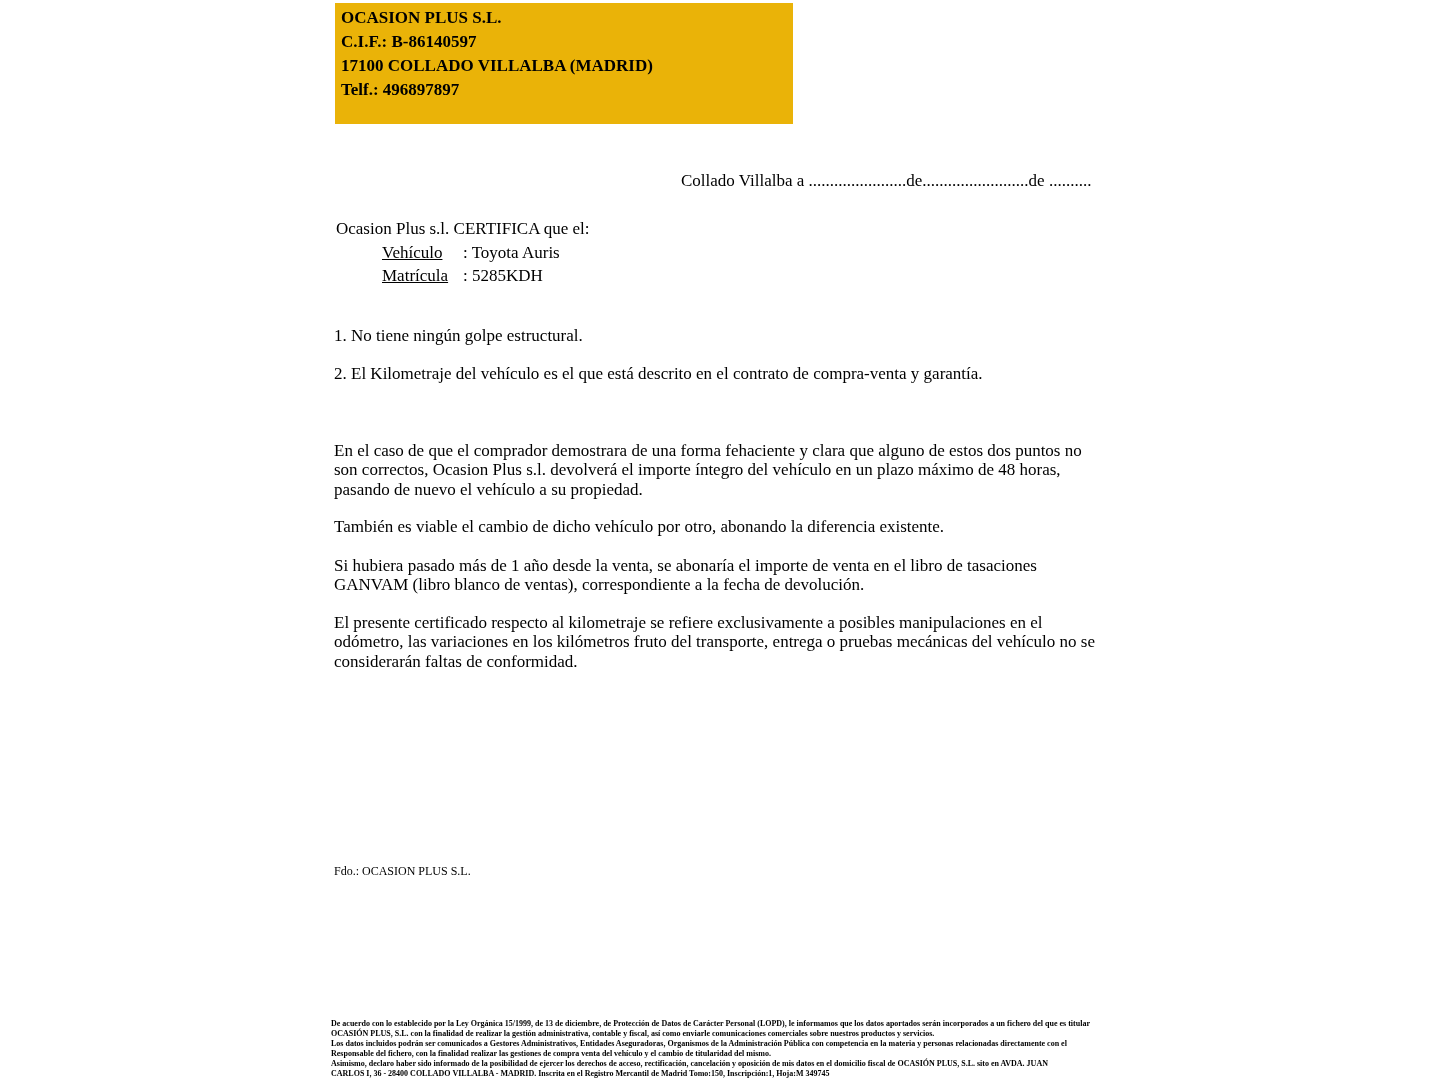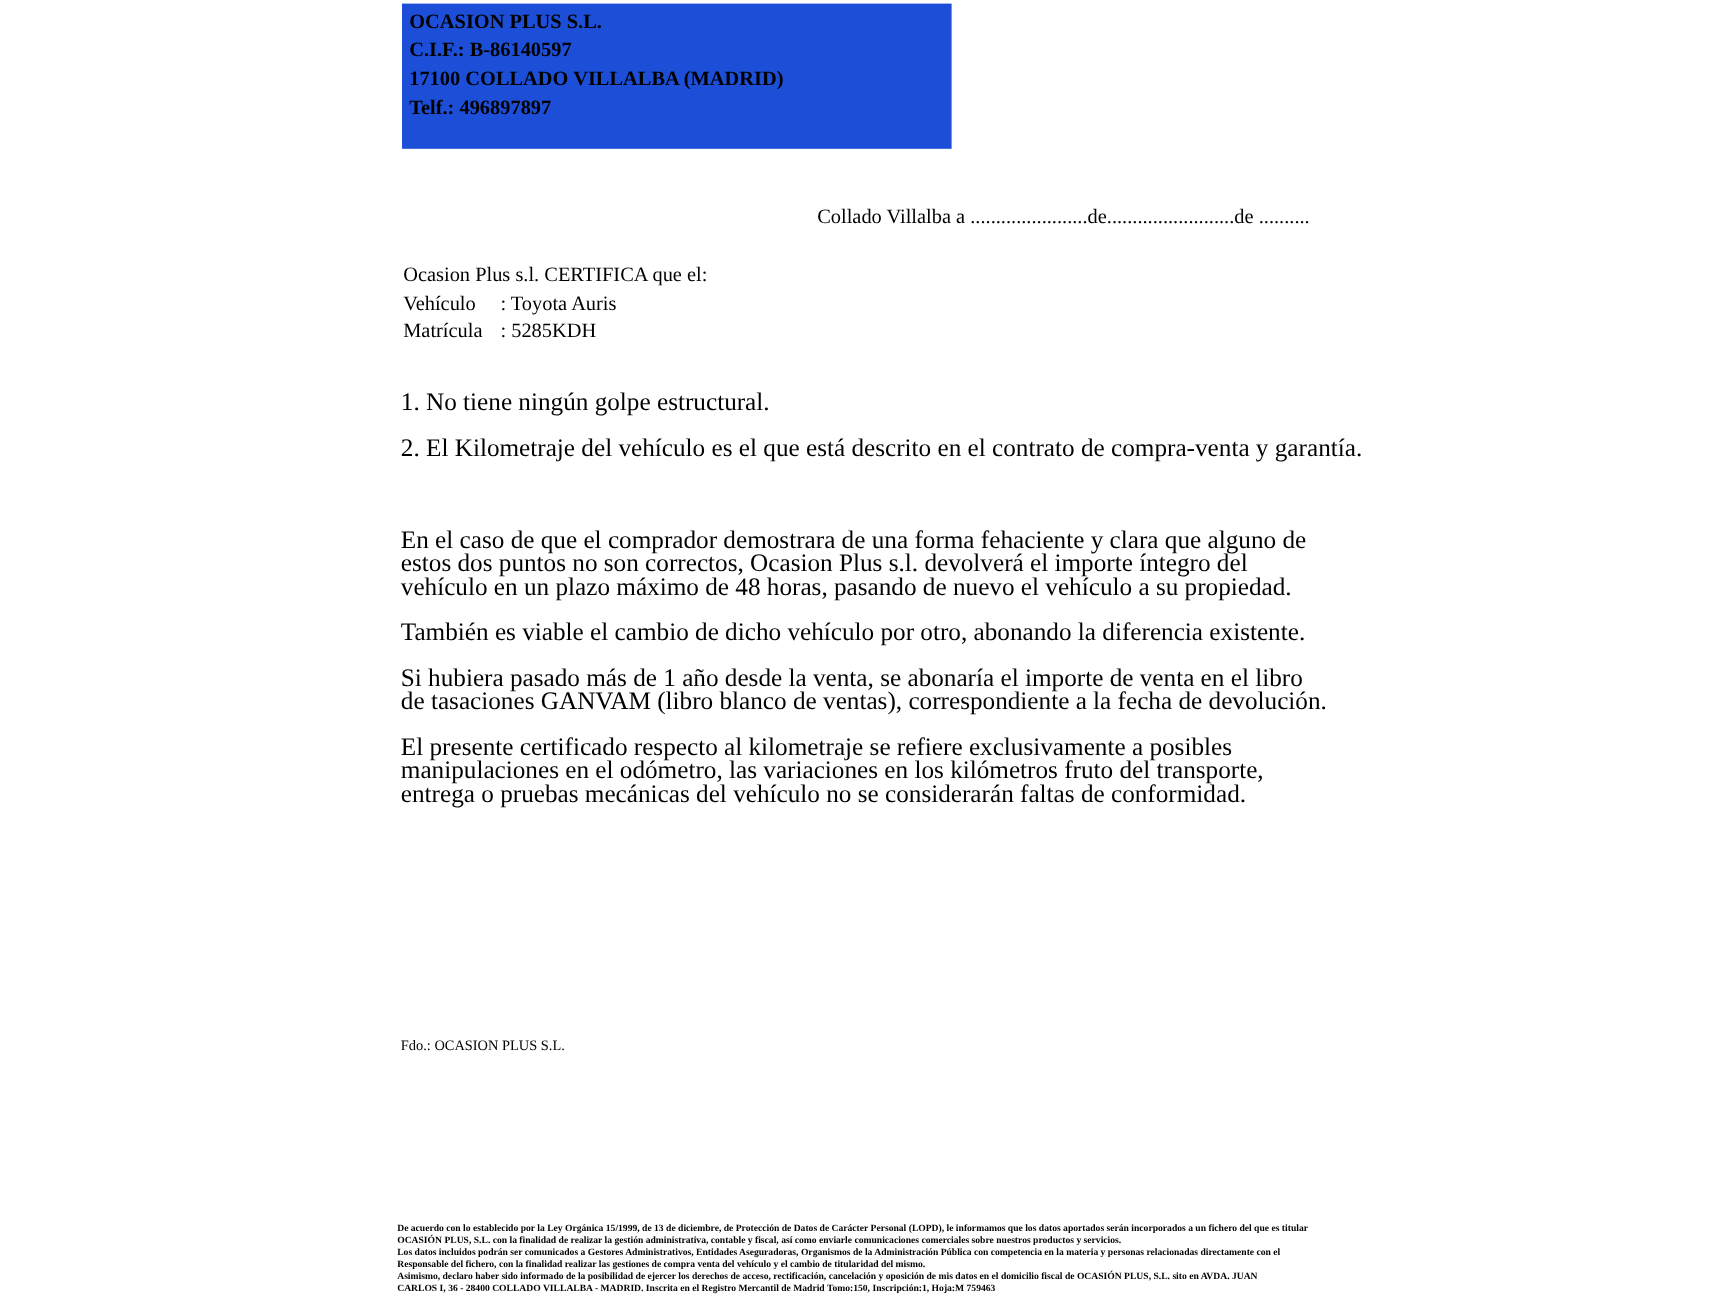--- a/index.html
+++ b/index.html
@@ -8,21 +8,21 @@
     position: relative;
     font-family: "Liberation Serif", "DejaVu Serif", serif;
     color: #000000;
     overflow: hidden;
   }
   .abs { position: absolute; }
 
   .header-box {
     left: 335px; top: 3px;
     width: 458px; height: 121px;
-    background: #1d4ed8;
+    background: #eab308;
     padding: 3px 0 0 6px;
   }
   .header-box div {
     font-weight: bold;
     font-size: 17px;
     line-height: 24px;
     white-space: nowrap;
   }
 
   .date-line {
@@ -32,26 +32,28 @@
   }
 
   .cert-block {
     left: 336px; top: 217px;
     font-size: 17px;
     line-height: 23.7px;
   }
   .cert-field-label {
     display: inline-block;
     width: 81px;
+    text-decoration: underline;
+    margin-left: 46px;
   }
 
   .body-text {
     left: 334px;
     width: 772px;
-    font-size: 21px;
+    font-size: 17px;
     line-height: 19.4px;
   }
   .nowrap-line { white-space: nowrap; width: auto; }
 
   .signature {
     left: 334px; top: 864px;
     font-size: 12px;
     white-space: nowrap;
   }
 
@@ -92,16 +94,16 @@
   <div class="abs body-text" style="top:613px">El presente certificado respecto al kilometraje se refiere exclusivamente a posibles manipulaciones en el odómetro, las variaciones en los kilómetros fruto del transporte, entrega o pruebas mecánicas del vehículo no se considerarán faltas de conformidad.</div>
 
   <div class="abs signature">Fdo.: OCASION PLUS S.L.</div>
 
   <div class="abs legal">
     <div>De acuerdo con lo establecido por la Ley Orgánica 15/1999, de 13 de diciembre, de Protección de Datos de Carácter Personal (LOPD), le informamos que los datos aportados serán incorporados a un fichero del que es titular</div>
     <div>OCASIÓN PLUS, S.L. con la finalidad de realizar la gestión administrativa, contable y fiscal, así como enviarle comunicaciones comerciales sobre nuestros productos y servicios.</div>
     <div>Los datos incluidos podrán ser comunicados a Gestores Administrativos, Entidades Aseguradoras, Organismos de la Administración Pública con competencia en la materia y personas relacionadas directamente con el</div>
     <div>Responsable del fichero, con la finalidad realizar las gestiones de compra venta del vehículo y el cambio de titularidad del mismo.</div>
     <div>Asimismo, declaro haber sido informado de la posibilidad de ejercer los derechos de acceso, rectificación, cancelación y oposición de mis datos en el domicilio fiscal de OCASIÓN PLUS, S.L. sito en AVDA. JUAN</div>
-    <div>CARLOS I, 36 - 28400 COLLADO VILLALBA - MADRID. Inscrita en el Registro Mercantil de Madrid Tomo:150, Inscripción:1, Hoja:M 759463</div>
+    <div>CARLOS I, 36 - 28400 COLLADO VILLALBA - MADRID. Inscrita en el Registro Mercantil de Madrid Tomo:150, Inscripción:1, Hoja:M 349745</div>
   </div>
 
 </div>
 
 </body></html>

